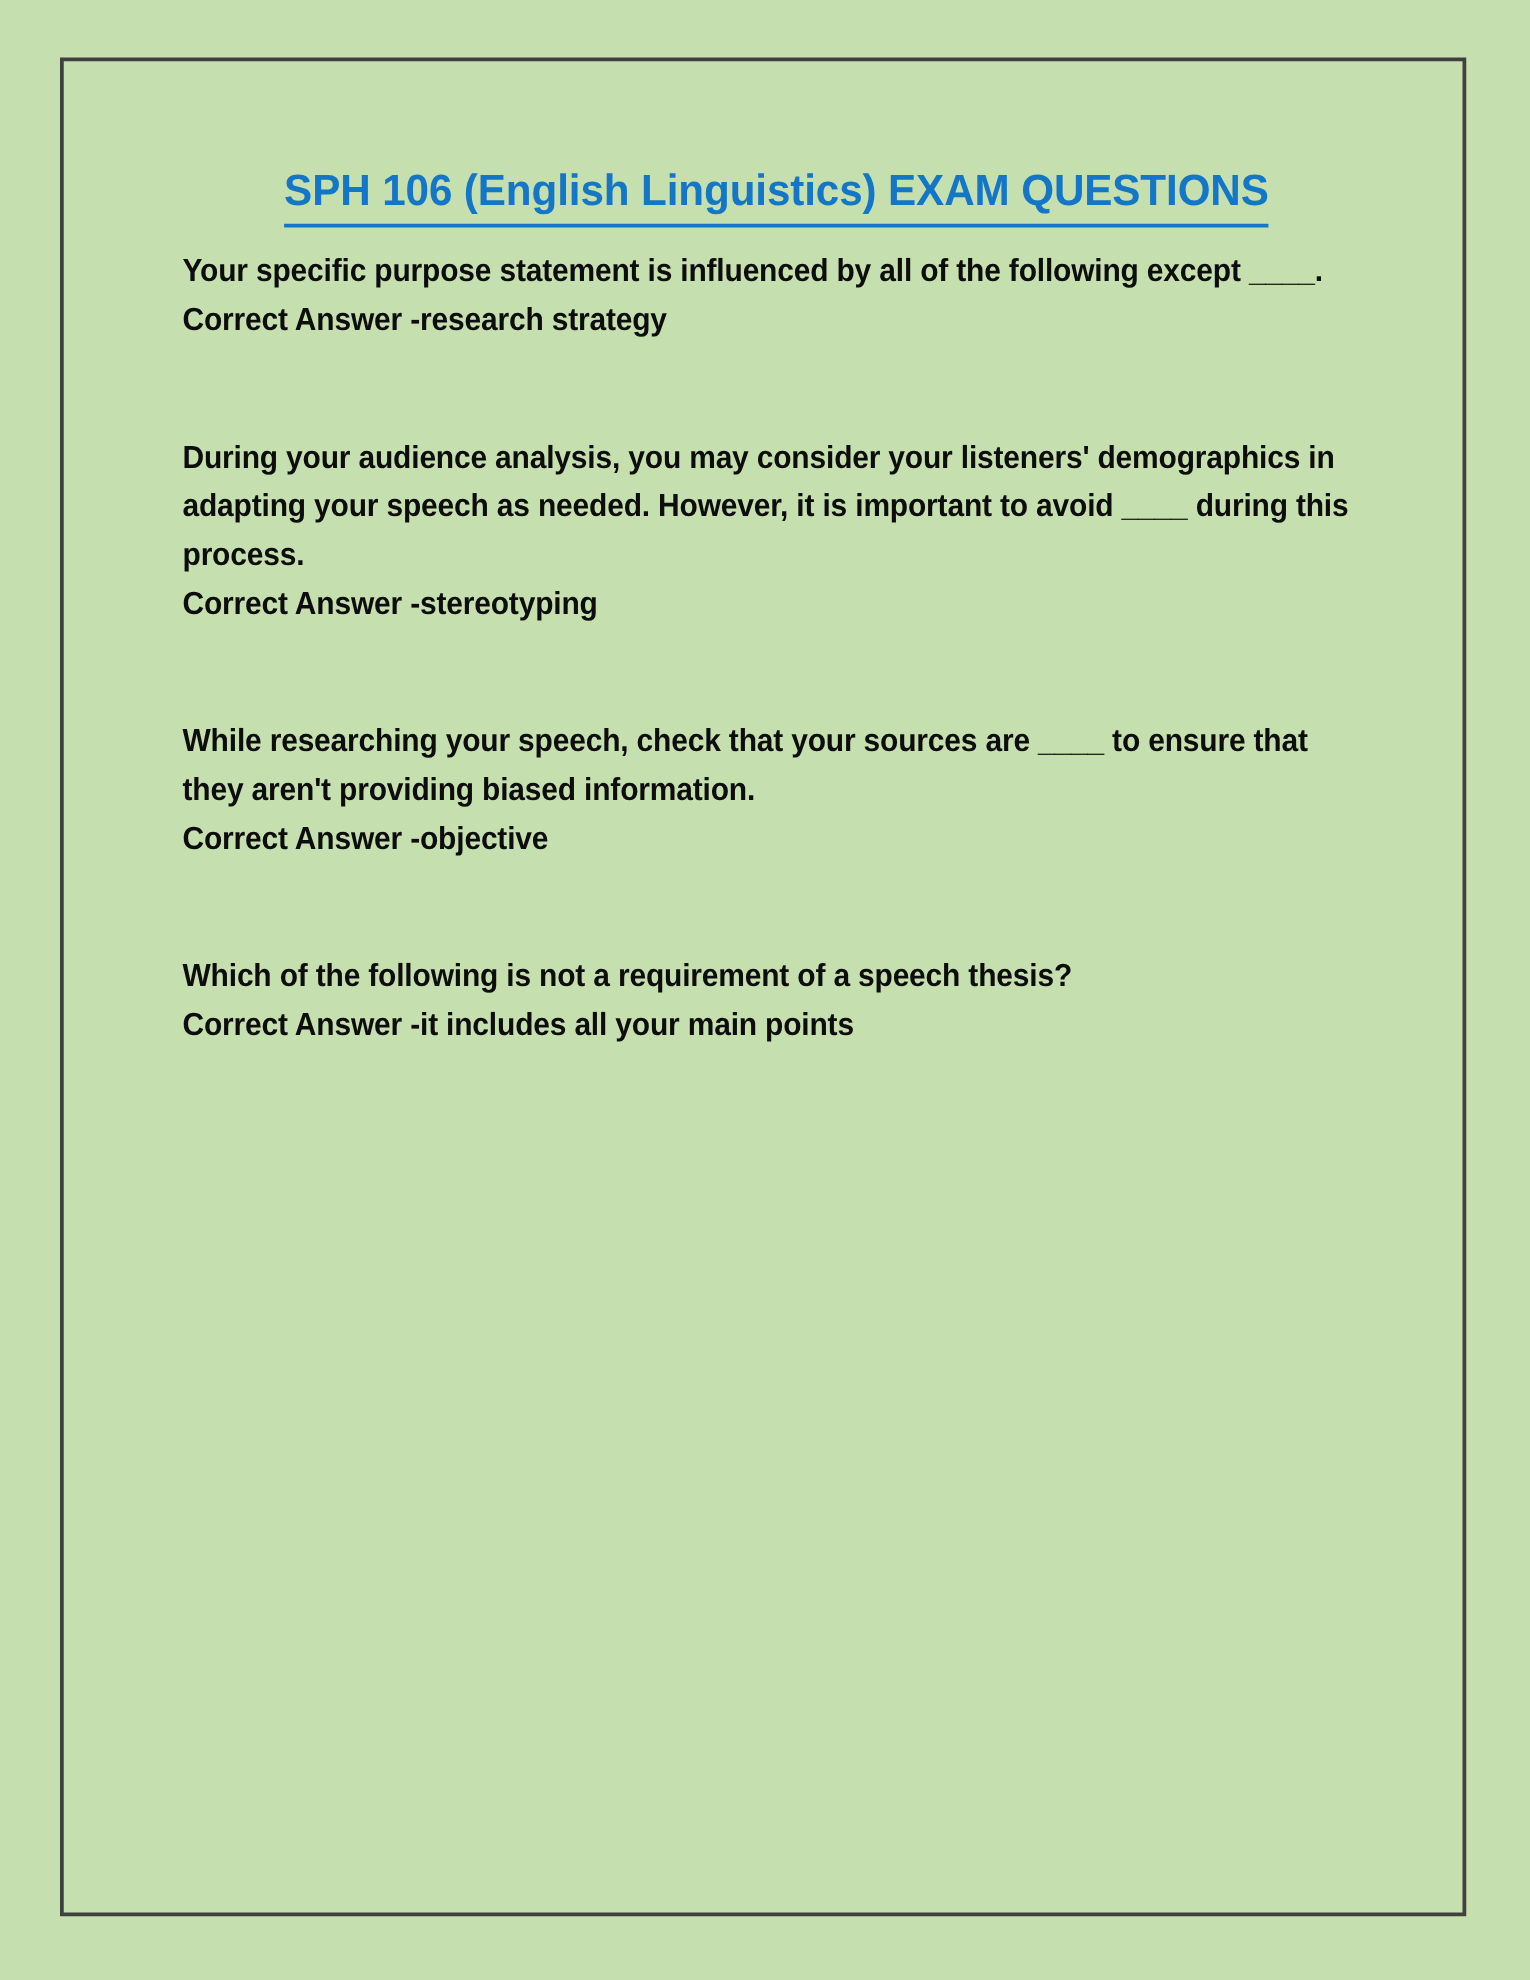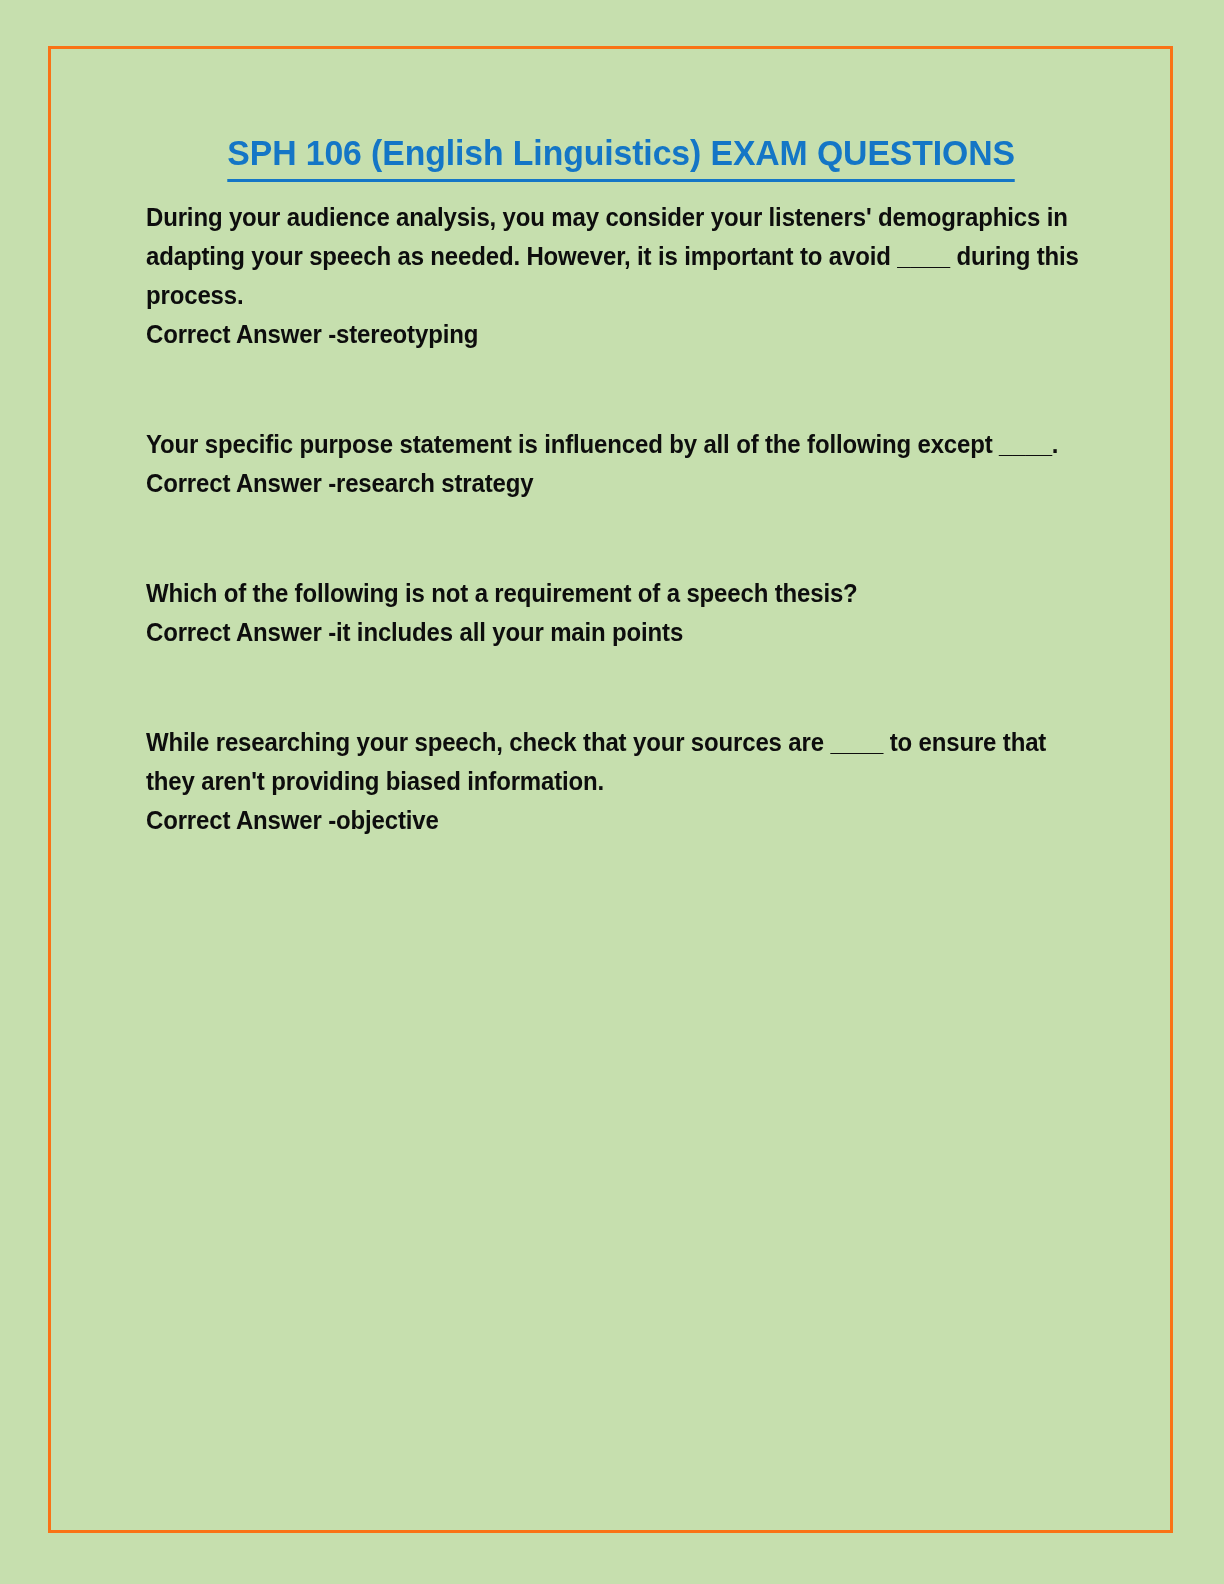--- a/index.html
+++ b/index.html
@@ -21,21 +21,21 @@
     background: #c6dfae;
     box-sizing: border-box;
   }
 
   .doc-border {
     position: absolute;
     left: 48px;
     top: 46px;
     width: 1125px;
     height: 1487px;
-    border: 3px solid #f97316;
+    border: 3px solid #404040;
     box-sizing: border-box;
     background: #c6dfae;
   }
 
   .content {
     position: absolute;
     left: 95px;
     top: 78px;
     width: 950px;
   }
@@ -101,36 +101,36 @@
     <div class="content">
 
       <h1 class="title-block">
         <span class="title-line"><span>SPH 106 (English Linguistics) EXAM QUESTIONS</span></span>
       </h1>
 
       <div class="qa-list">
 
 
         <div class="qa-block">
+          <p class="qa-question">Your specific purpose statement is influenced by all of the following except ____.</p>
+          <p class="qa-answer">Correct Answer -research strategy</p>
+        </div>
+
+        <div class="qa-block">
           <p class="qa-question">During your audience analysis, you may consider your listeners' demographics in adapting your speech as needed. However, it is important to avoid ____ during this process.</p>
           <p class="qa-answer">Correct Answer -stereotyping</p>
         </div>
 
+
         <div class="qa-block">
-          <p class="qa-question">Your specific purpose statement is influenced by all of the following except ____.</p>
-          <p class="qa-answer">Correct Answer -research strategy</p>
+          <p class="qa-question">While researching your speech, check that your sources are ____ to ensure that they aren't providing biased information.</p>
+          <p class="qa-answer">Correct Answer -objective</p>
         </div>
-
 
         <div class="qa-block">
           <p class="qa-question">Which of the following is not a requirement of a speech thesis?</p>
           <p class="qa-answer">Correct Answer -it includes all your main points</p>
-        </div>
-
-        <div class="qa-block">
-          <p class="qa-question">While researching your speech, check that your sources are ____ to ensure that they aren't providing biased information.</p>
-          <p class="qa-answer">Correct Answer -objective</p>
         </div>
 
       </div>
     </div>
   </div>
 </div>
 
 </body></html>

